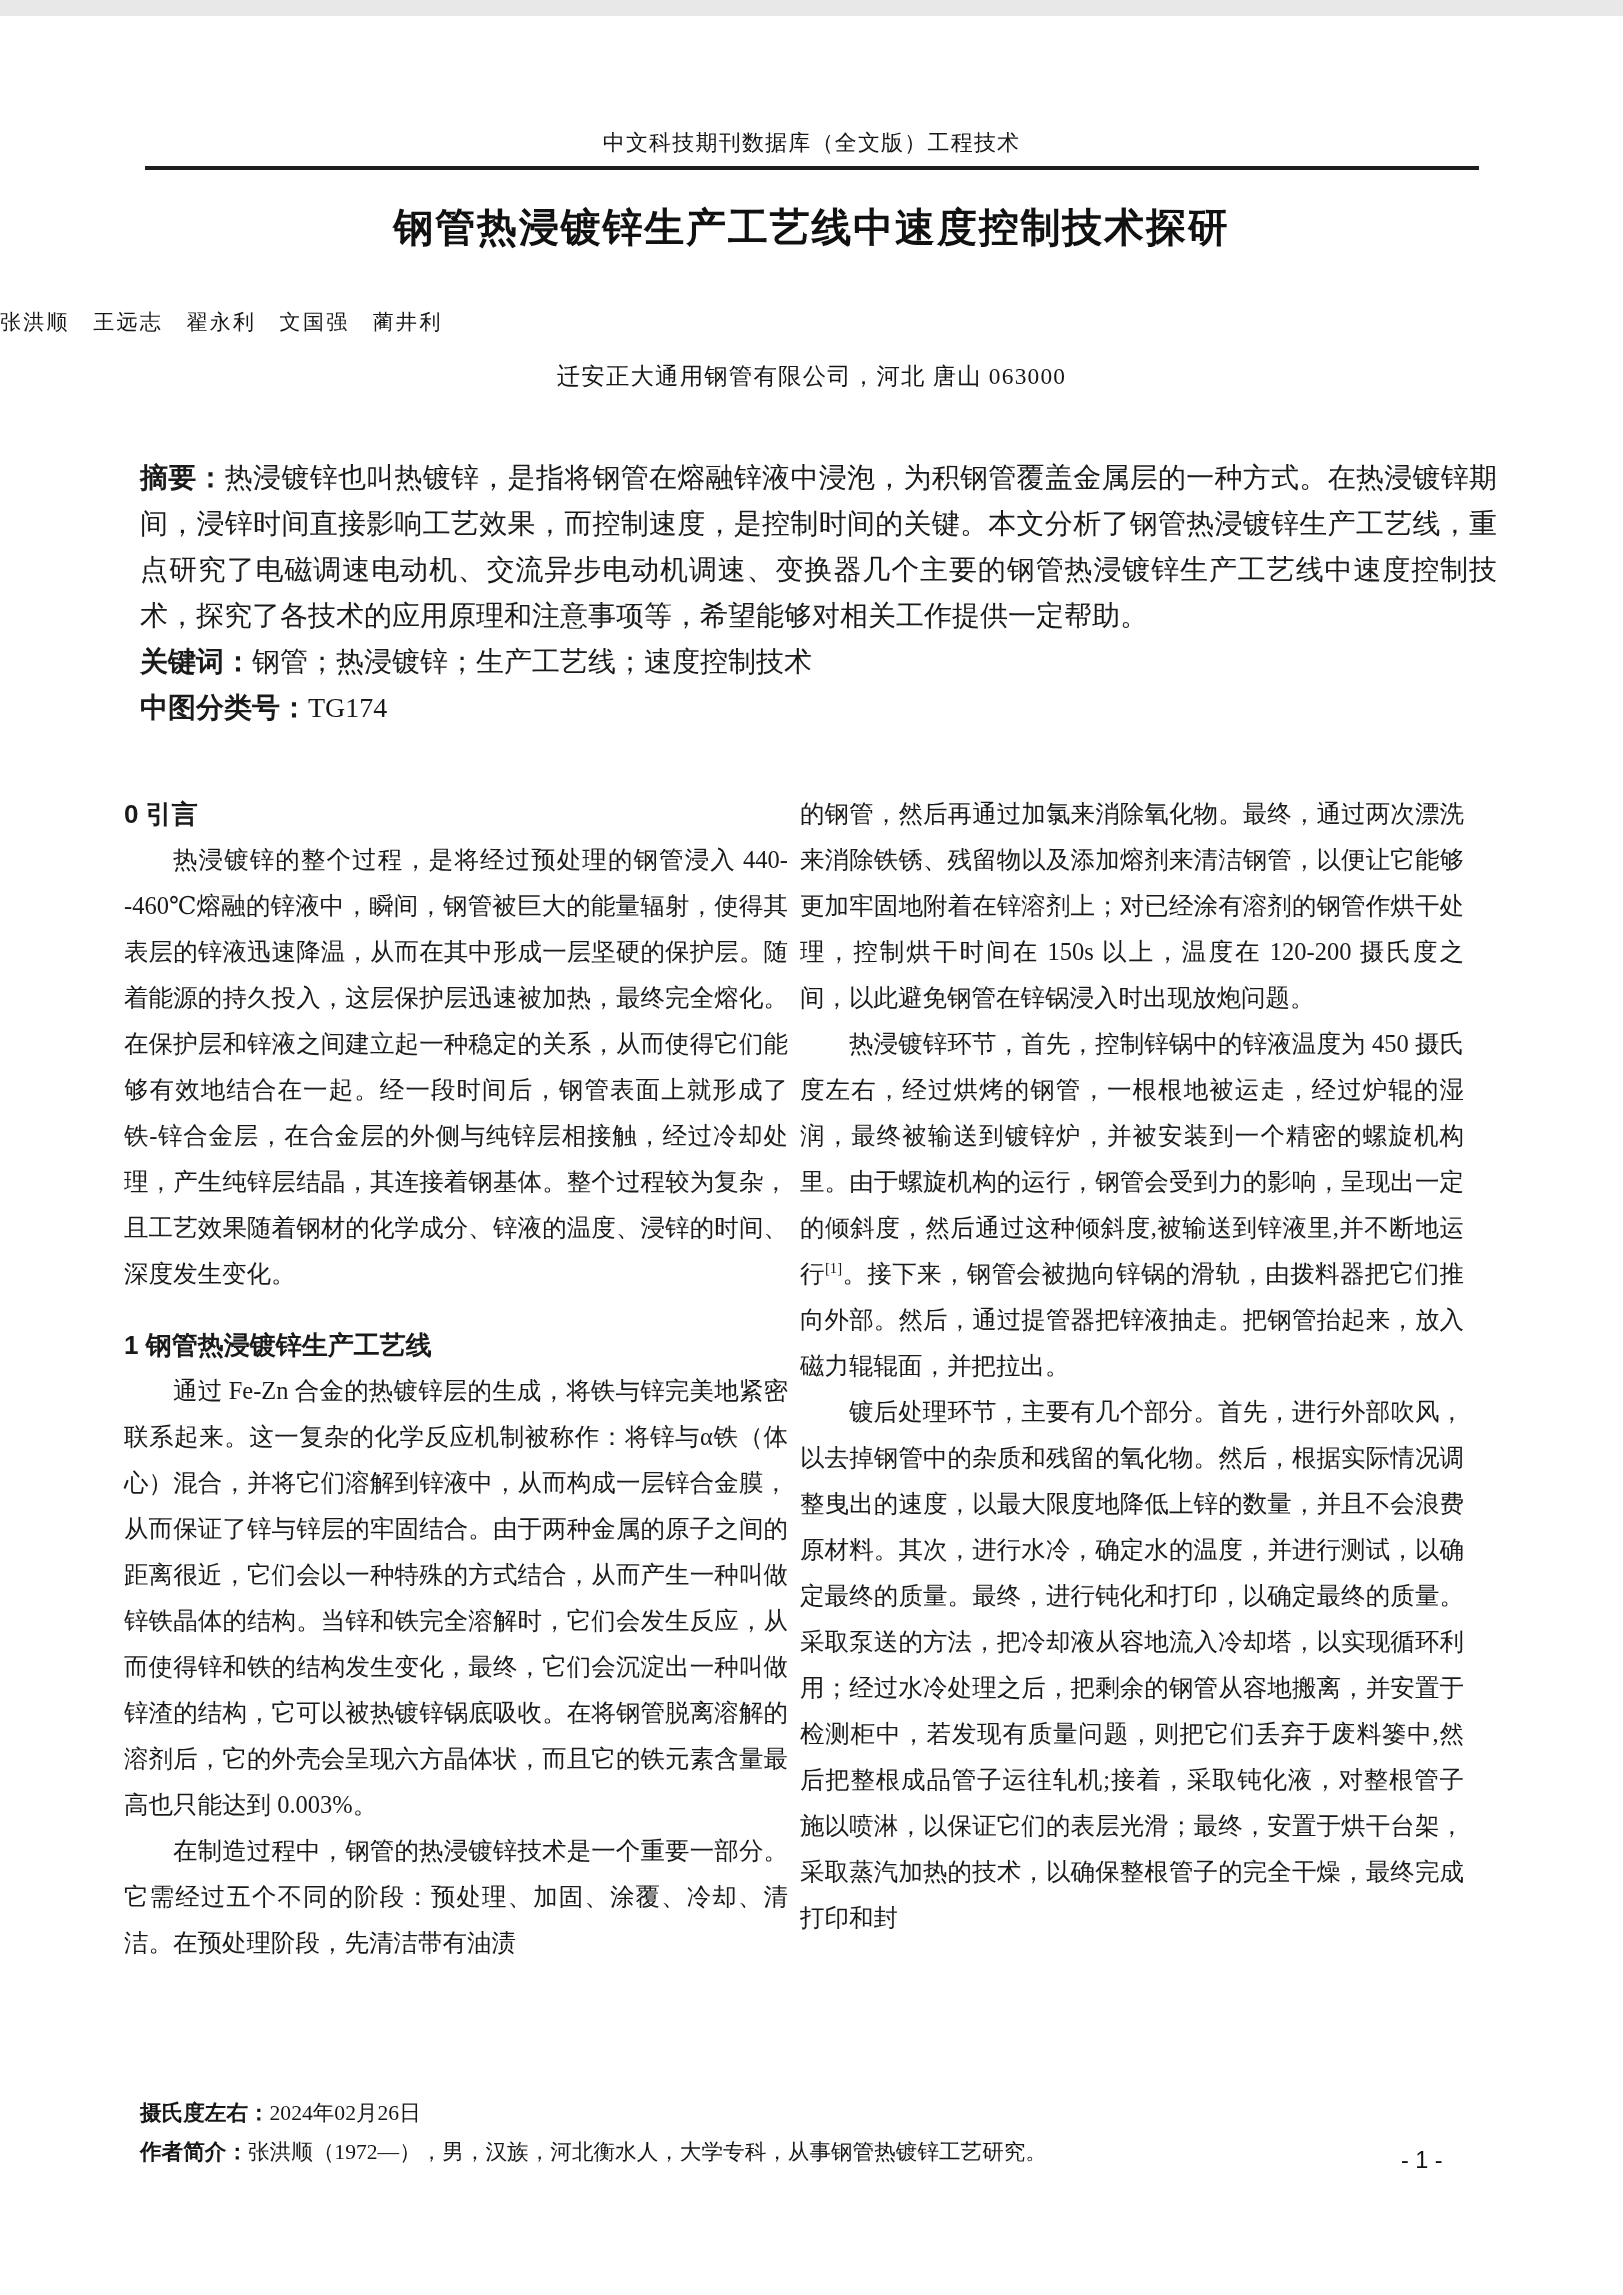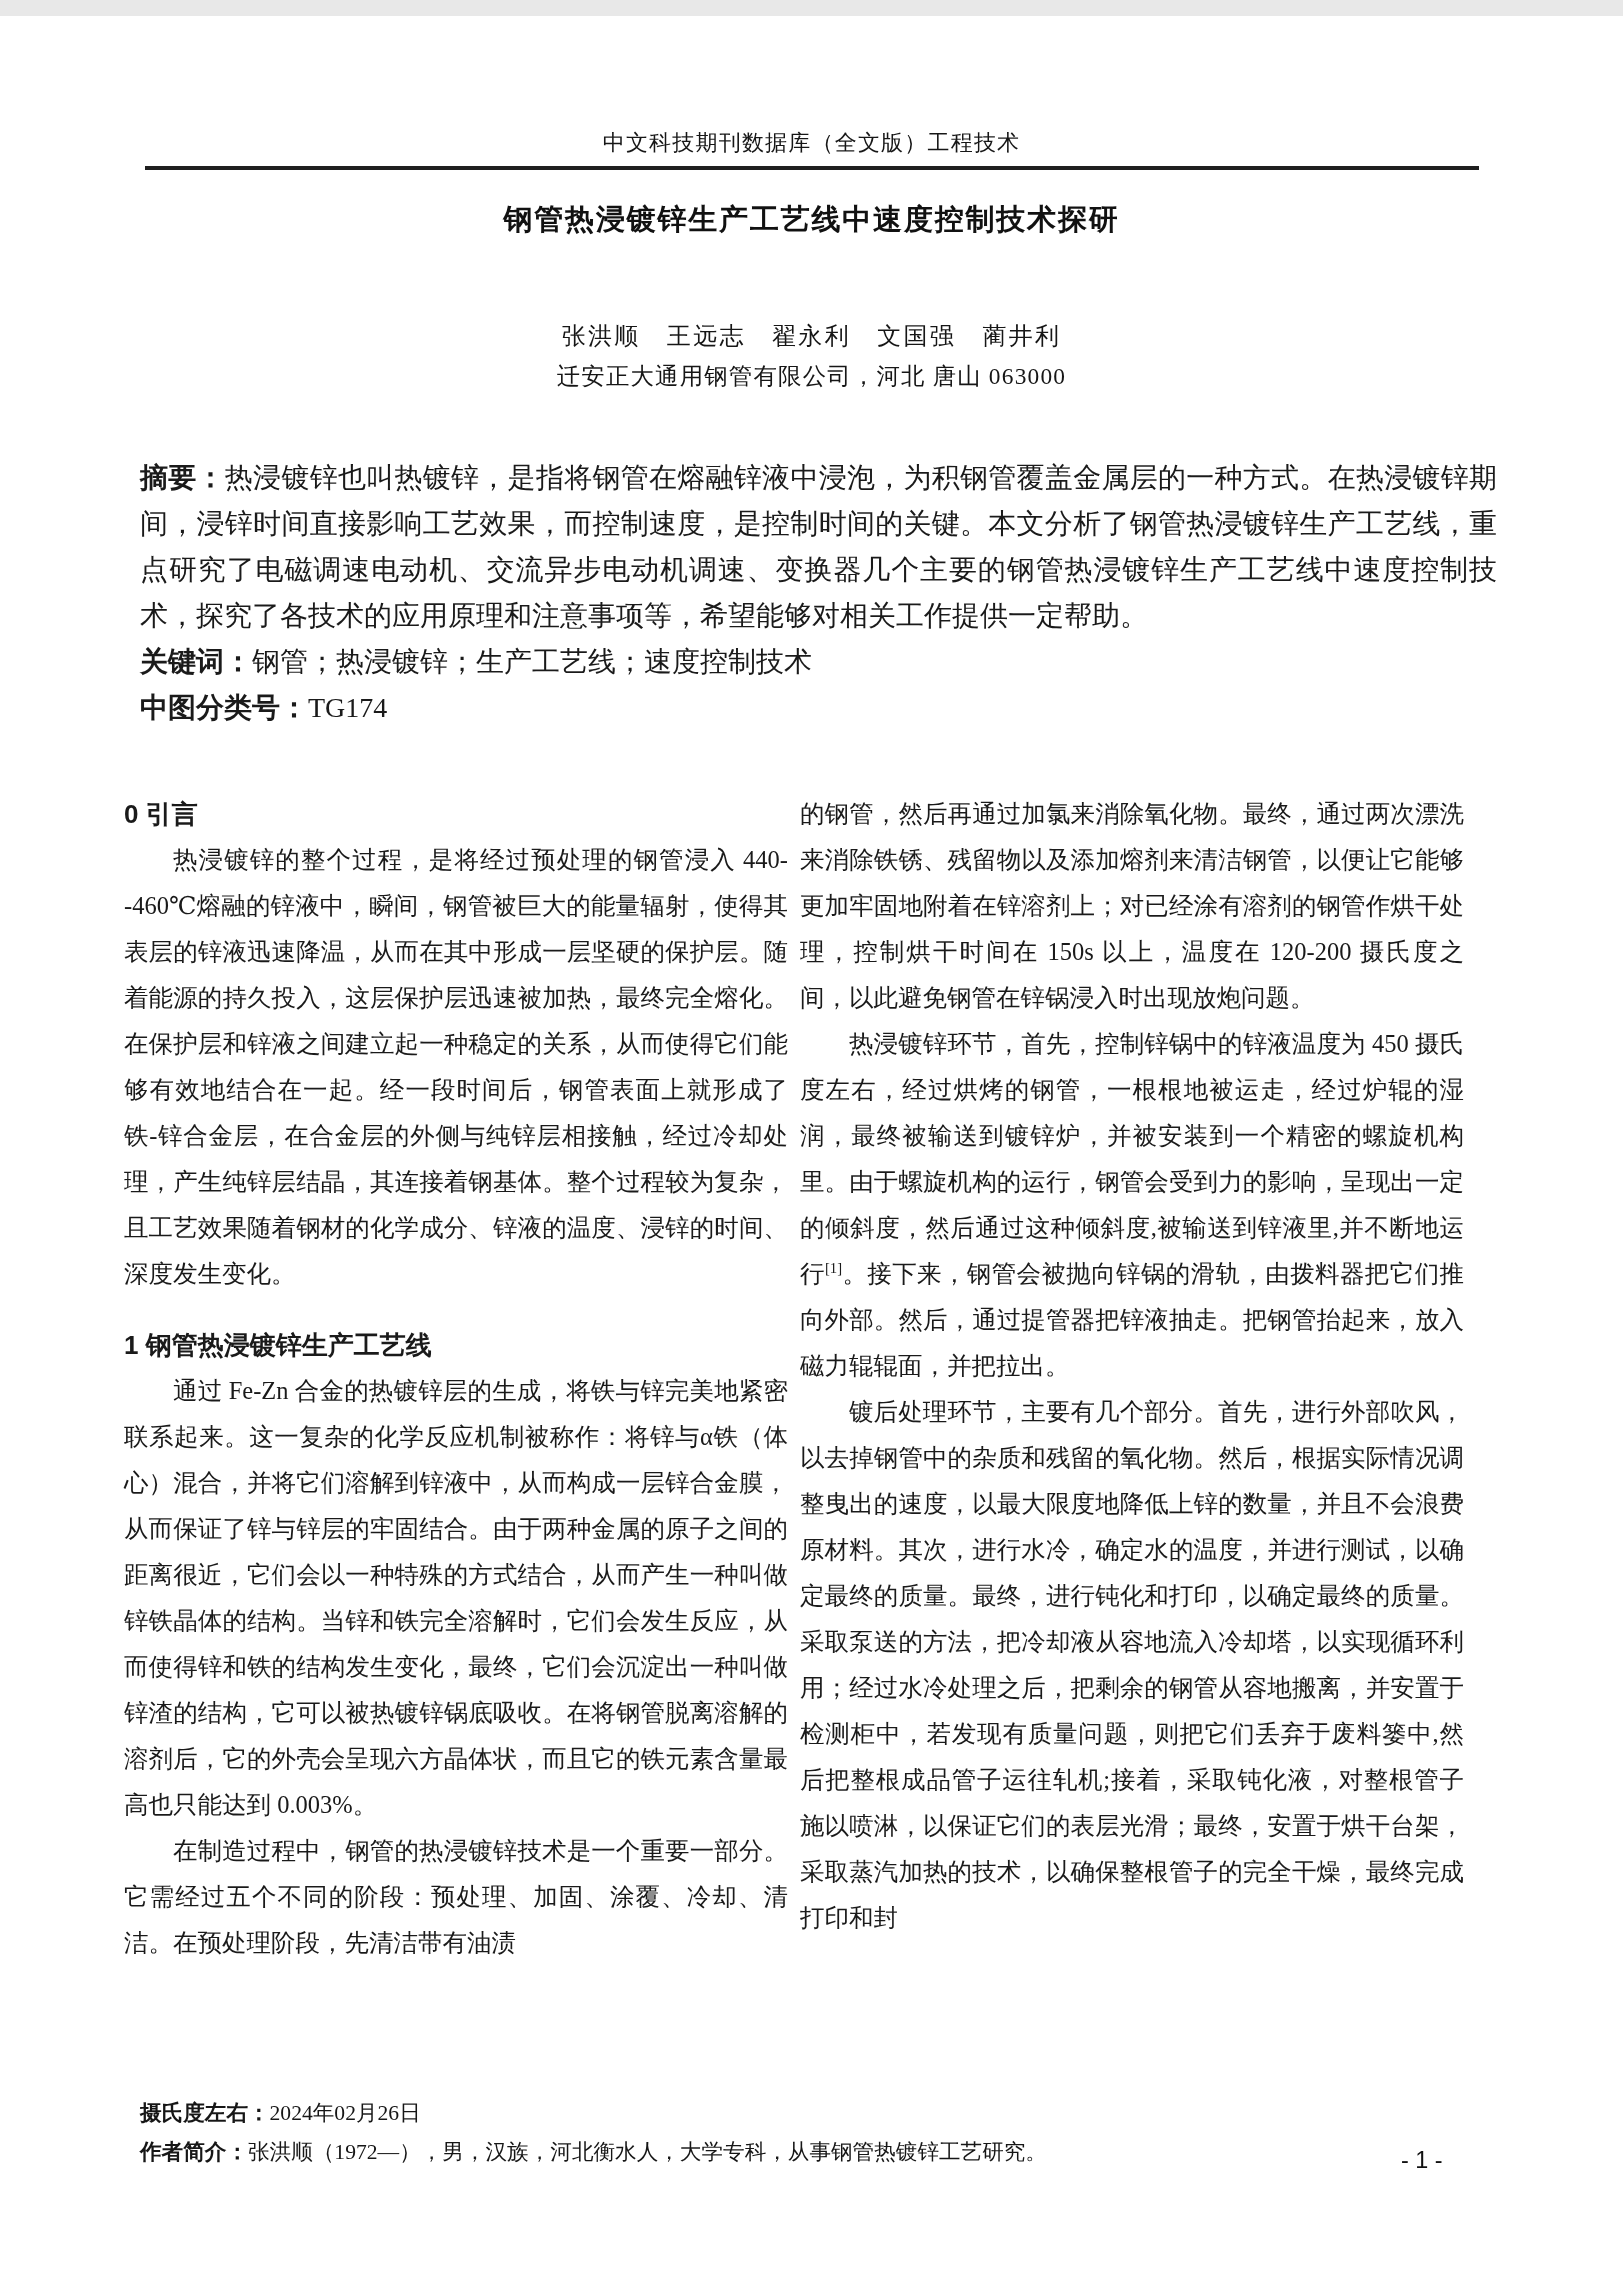--- a/index.html
+++ b/index.html
@@ -35,33 +35,32 @@
     width: 1334px;
     height: 3.5px;
     background: #1f1f1f;
   }
   .paper-title {
     position: absolute;
     top: 184px;
     left: 0;
     width: 100%;
     text-align: center;
-    font-size: 29px;
+    font-size: 40px;
     font-weight: 700;
     letter-spacing: 1.8px;
     color: #111111;
     font-family: "Liberation Sans", "DejaVu Sans", sans-serif;
   }
   .authors-line {
     position: absolute;
-    top: 304px;
+    top: 292px;
     left: 0;
     width: 100%;
-    text-align: center;
-    font-size: 24px;
+    font-size: 21px;
     letter-spacing: 2.3px;
     color: #161616;
   }
   .affiliation-line {
     position: absolute;
     top: 344px;
     left: 0;
     width: 100%;
     text-align: center;
     font-size: 23.4px;

